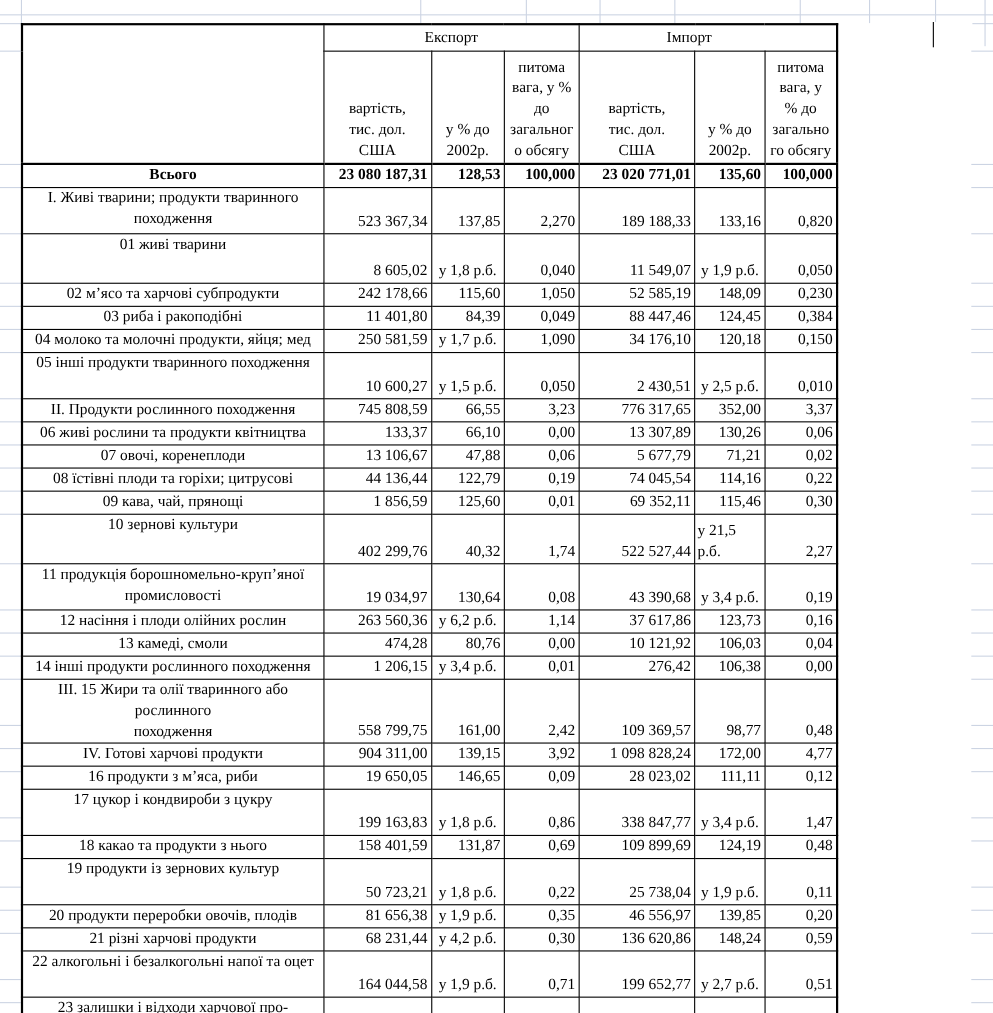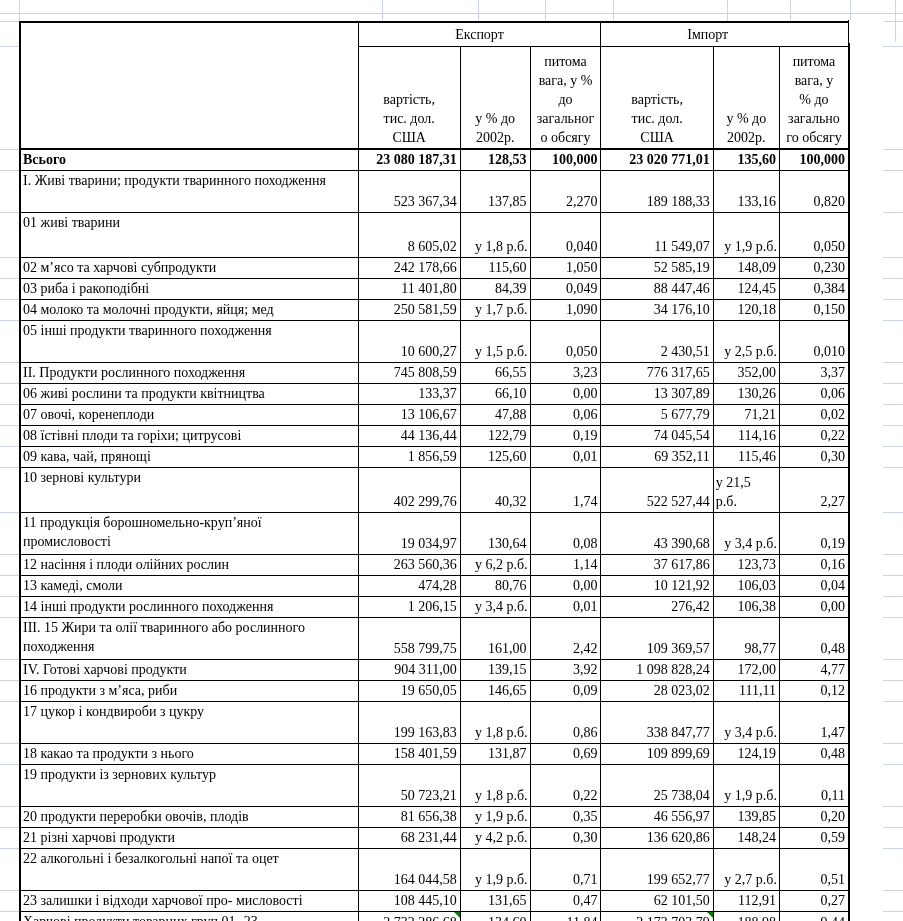--- a/index.html
+++ b/index.html
@@ -1,42 +1,42 @@
 <!DOCTYPE html>
 <html><head>
 <meta charset="utf-8">
 <style>
   html,body{margin:0;padding:0;}
   body{
     width:903px;height:921px;overflow:hidden;background:#ffffff;
     font-family:"Liberation Serif","DejaVu Serif",serif;
     -webkit-font-smoothing:antialiased;
   }
-  #sheet{position:relative;width:850px;height:921px;background:#ffffff;text-decoration:underline;}
+  #sheet{position:relative;width:762px;height:921px;background:#ffffff;text-decoration:underline;}
   .gl{position:absolute;background:#ccd4e3;}
   table{
     position:absolute;left:19px;top:21px;
     border-collapse:collapse;table-layout:fixed;
     background:#ffffff;
     border:2px solid #000;
     font-size:14px;color:#000;
   }
   th,td{border:1px solid #000;overflow:hidden;line-height:19px;}
   thead tr.grp-row th{height:21px;font-weight:normal;text-align:center;vertical-align:middle;}
   thead tr.sub-row th{
     height:100px;font-weight:normal;text-align:center;vertical-align:bottom;
     white-space:pre-line;padding:0 1px 1px 1px;
   }
   thead tr.sub-row th{border-bottom:2px solid #000;}
   th.corner{border-bottom:2px solid #000;}
   #import-grp{padding-right:35px;}
   td{position:relative;}
-  td.lbl{text-align:left;vertical-align:top;padding:0 2px;white-space:pre-line;}
+  td.lbl{text-align:center;vertical-align:top;padding:0 2px;white-space:pre-line;}
   td.num{text-align:right;vertical-align:bottom;padding:0 3px 1px 2px;white-space:nowrap;}
-  td.txt{text-align:right;vertical-align:bottom;padding:0 2px 1px 2px;white-space:nowrap;}
+  td.txt{text-align:center;vertical-align:bottom;padding:0 2px 1px 2px;white-space:nowrap;}
   td.wrapc{text-align:left;white-space:pre-line;}
   tr.r-s{height:21px;}
   tr.r-t2{height:42px;}
   tr.r-t3{height:45px;}
   tr.r-last{height:22px;}
   tr.bold{font-weight:bold;}
   .cornermark{
     position:absolute;top:0;right:0;width:0;height:0;
     border-top:6px solid #0a7a0a;border-left:6px solid transparent;
   }

